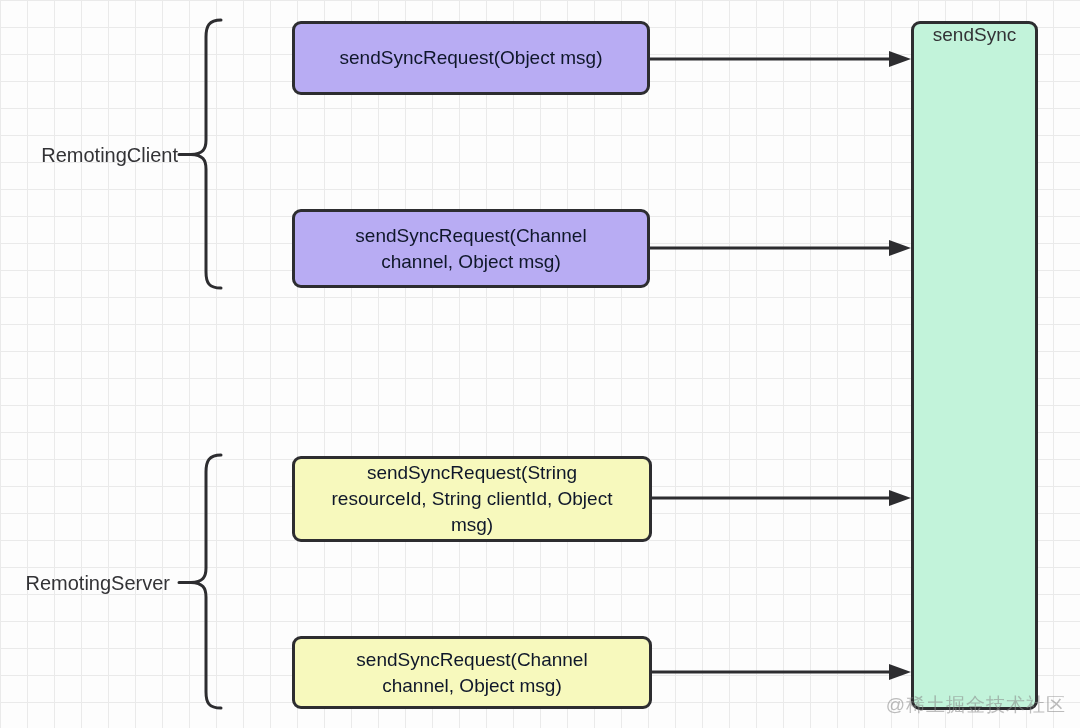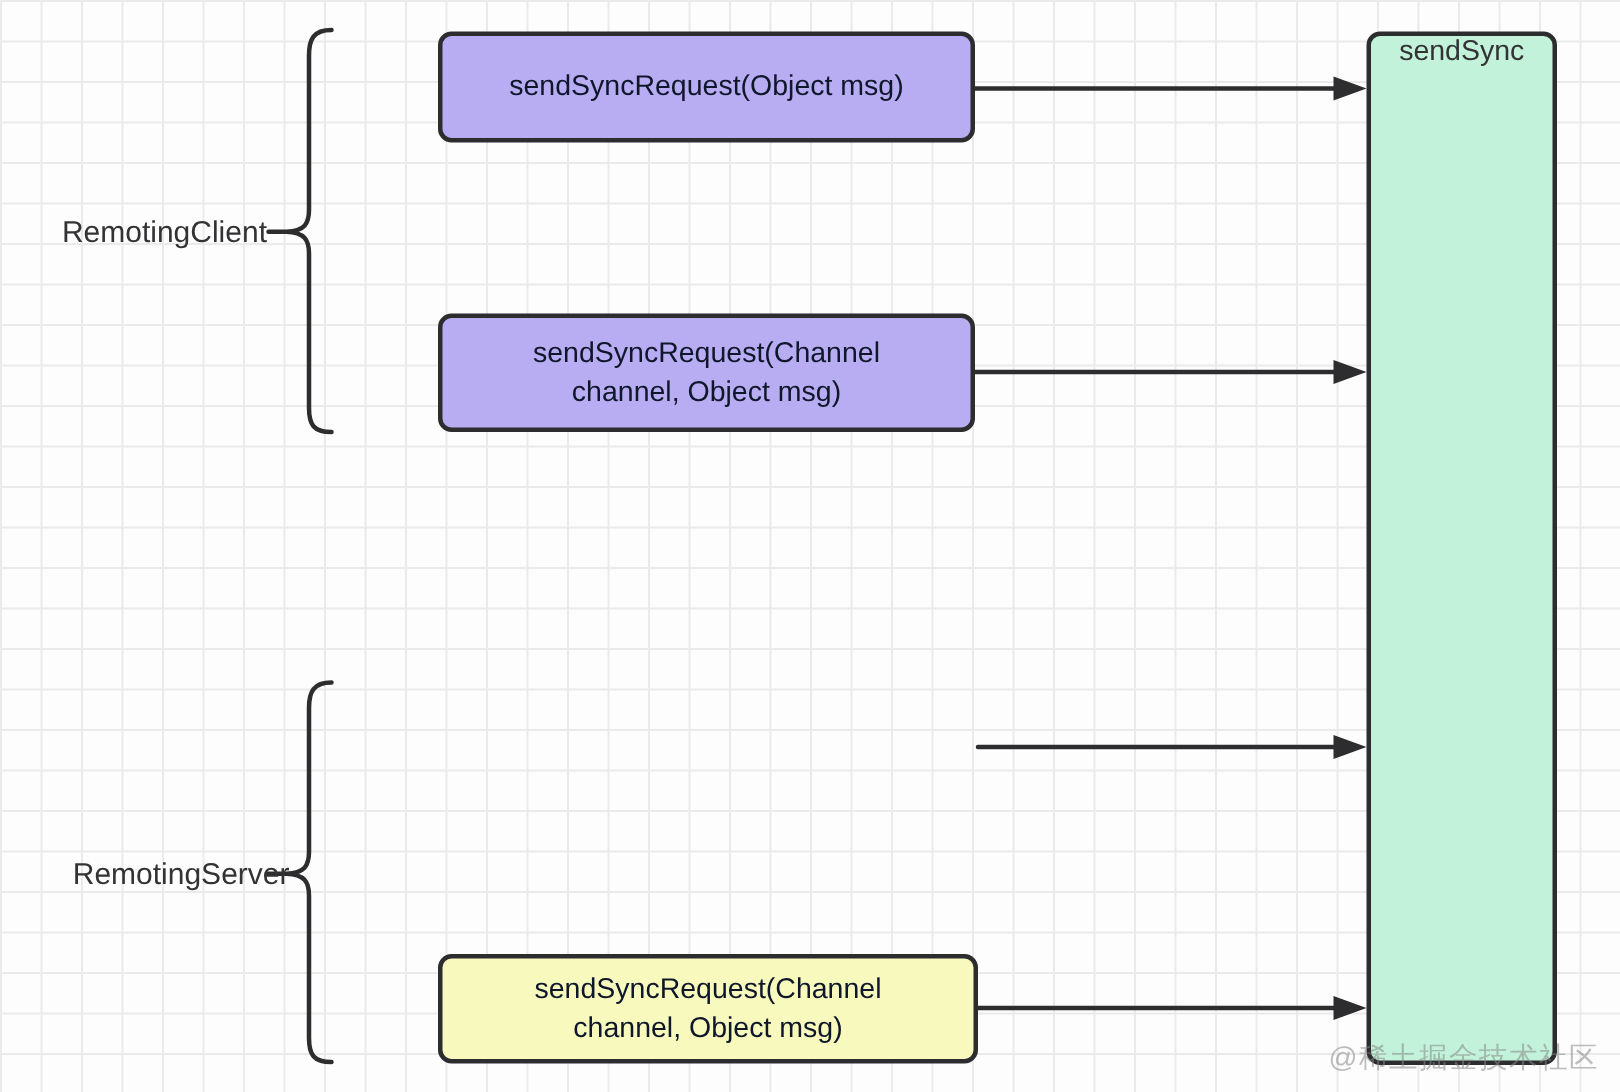--- a/index.html
+++ b/index.html
@@ -25,21 +25,21 @@
   .group-label {
     position: absolute;
     width: 158px;
     text-align: right;
     font-size: 20px;
     line-height: 24px;
     color: #333336;
     white-space: nowrap;
   }
   .group-label.client { left: 20px; top: 143px; }
-  .group-label.server { left: 35px; top: 571px; }
+  .group-label.server { left: 12px; top: 571px; }
   .mbox {
     position: absolute;
     display: flex;
     align-items: center;
     justify-content: center;
     text-align: center;
     border: 3px solid #2d2d30;
     border-radius: 9px;
     box-sizing: border-box;
     font-size: 19px;
@@ -99,20 +99,23 @@
       <polygon points="889,664 911,672 889,680"></polygon>
     </g>
   </svg>
 
   <div class="group-label client">RemotingClient</div>
   <div class="group-label server">RemotingServer</div>
 
   <div class="mbox purple m1">sendSyncRequest(Object msg)</div>
   <div class="mbox purple m2">sendSyncRequest(Channel
 channel, Object msg)</div>
+  <div class="mbox yellow m3">sendSyncRequest(String
+resourceId, String clientId, Object
+msg)</div>
   <div class="mbox yellow m4">sendSyncRequest(Channel
 channel, Object msg)</div>
 
   <div class="target-box">
     <span>sendSync</span>
   </div>
 
   <div class="watermark">@稀土掘金技术社区</div>
 
 </div>

